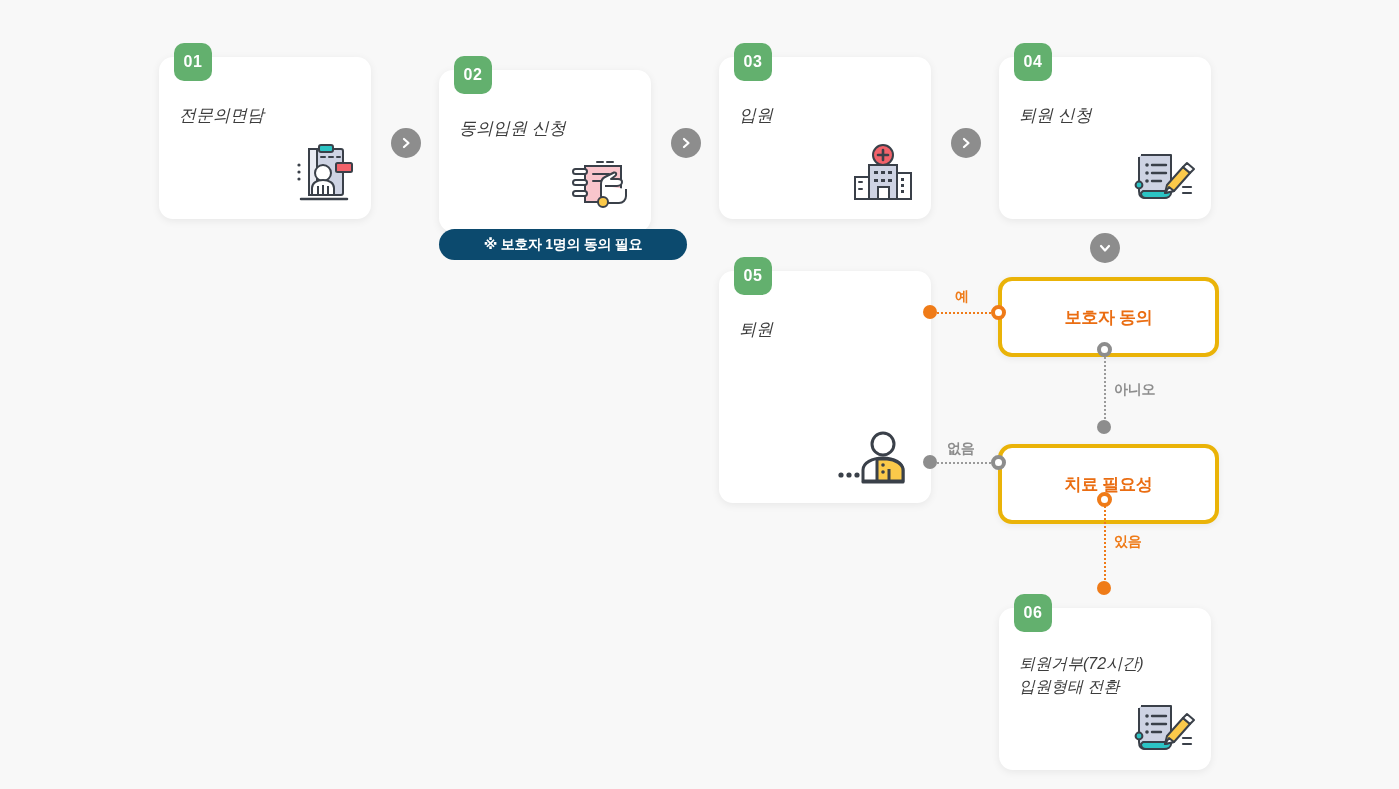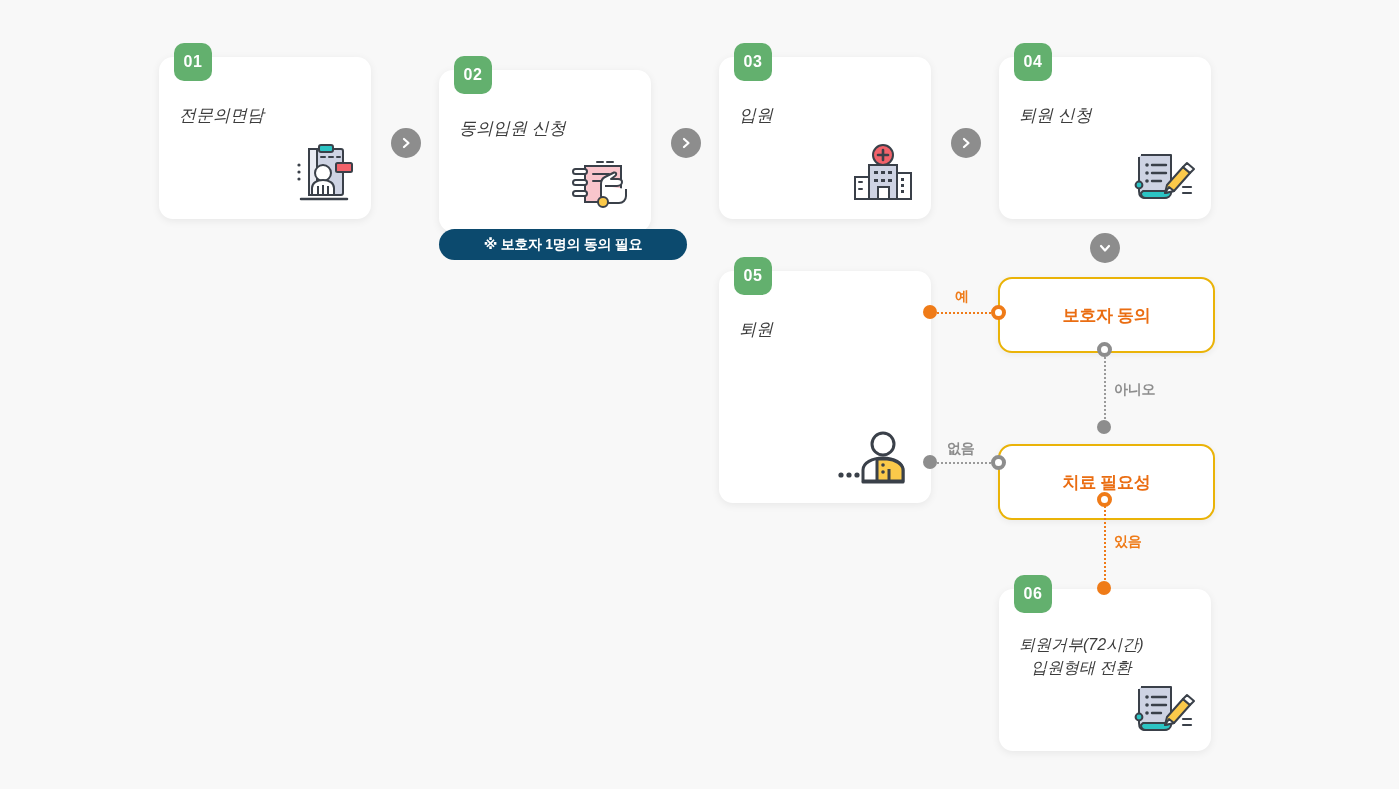--- a/index.html
+++ b/index.html
@@ -87,21 +87,21 @@
     align-items: center;
     justify-content: center;
     padding: 0 18px;
     height: 31px;
     letter-spacing: -0.3px;
   }
 
   
   .decision {
     position: absolute;
-    border: 2px solid #eab308;
+    border: 4px solid #eab308;
     border-radius: 14px;
     background: #ffffff;
     display: flex;
     align-items: center;
     justify-content: center;
     box-shadow: 0 2px 7px rgba(0,0,0,0.06);
   }
   .decision span {
     color: #ea6d12;
     font-size: 17px;
@@ -340,21 +340,21 @@
   </div>
 
   <div class="decision" style="left:998px; top:277px; width:213px; height:72px;">
     <span>보호자 동의</span>
   </div>
 
   <div class="decision" style="left:998px; top:444px; width:213px; height:72px;">
     <span>치료 필요성</span>
   </div>
 
-  <div class="card" style="left:999px; top:589px; width:212px; height:162px;text-align:center;">
+  <div class="card" style="left:999px; top:608px; width:212px; height:162px;">
     <div class="badge">06</div>
     <div class="card-title" style="top:44px; font-size:16px;">퇴원거부(72시간)
 입원형태 전환</div>
     <div class="card-icon">
       <svg viewBox="0 0 70 62" width="70" height="62">
         <path d="M14 12 H44 L44 48 C44 52 40 55 36 55 L18 55 C14 55 12 52 12 48 L12 14" fill="#ced3e3" stroke="#3a4049" stroke-width="2" stroke-linejoin="round"></path>
         <path d="M16 48 H44 L44 50 C44 53 41 55 37 55 L19 55 C16 55 14 53 14 50 Z" fill="#2cc4c4" stroke="#3a4049" stroke-width="2" stroke-linejoin="round"></path>
         <circle cx="20" cy="22" r="1.8" fill="#3a4049"></circle>
         <circle cx="20" cy="30" r="1.8" fill="#3a4049"></circle>
         <circle cx="20" cy="38" r="1.8" fill="#3a4049"></circle>

